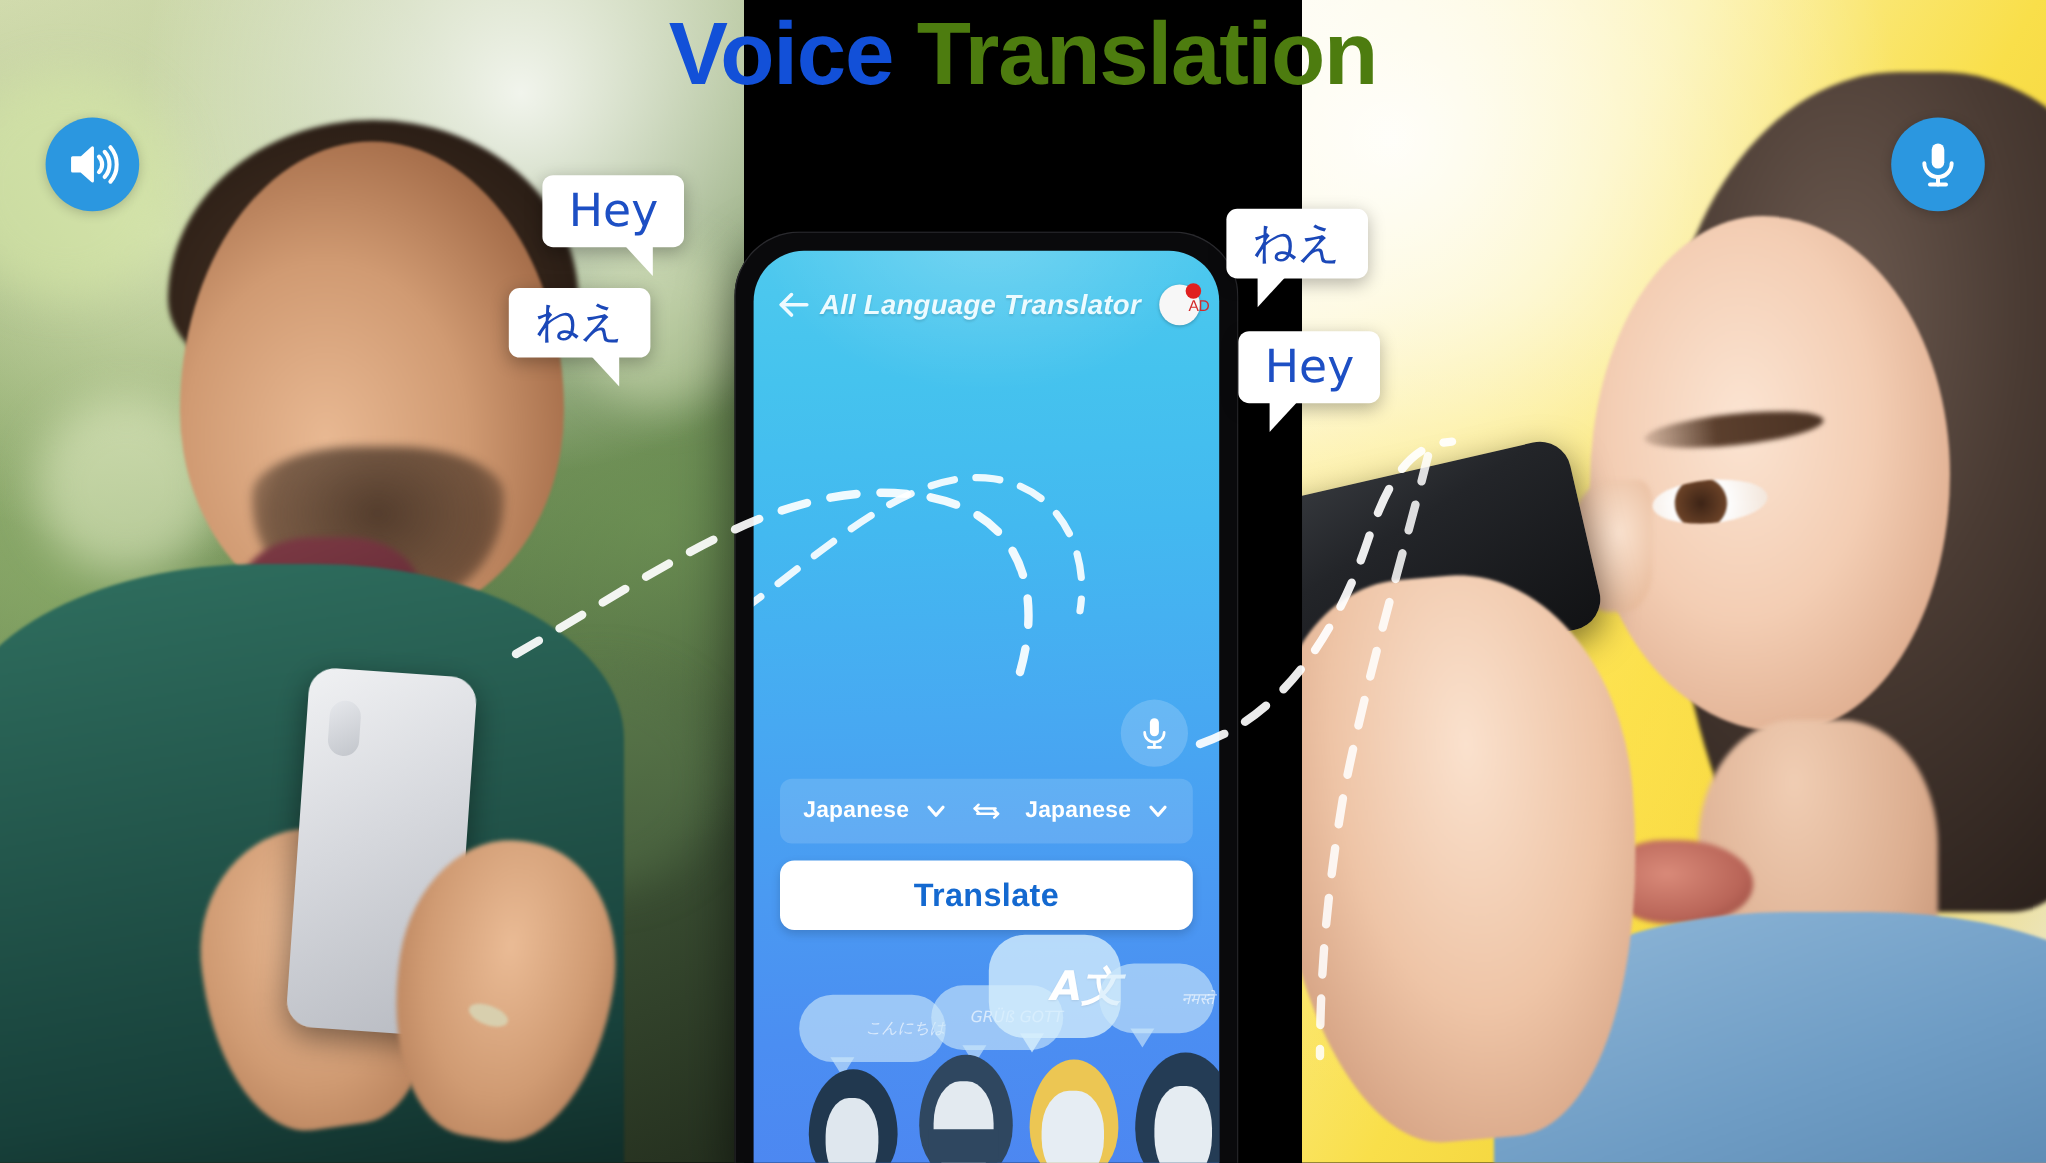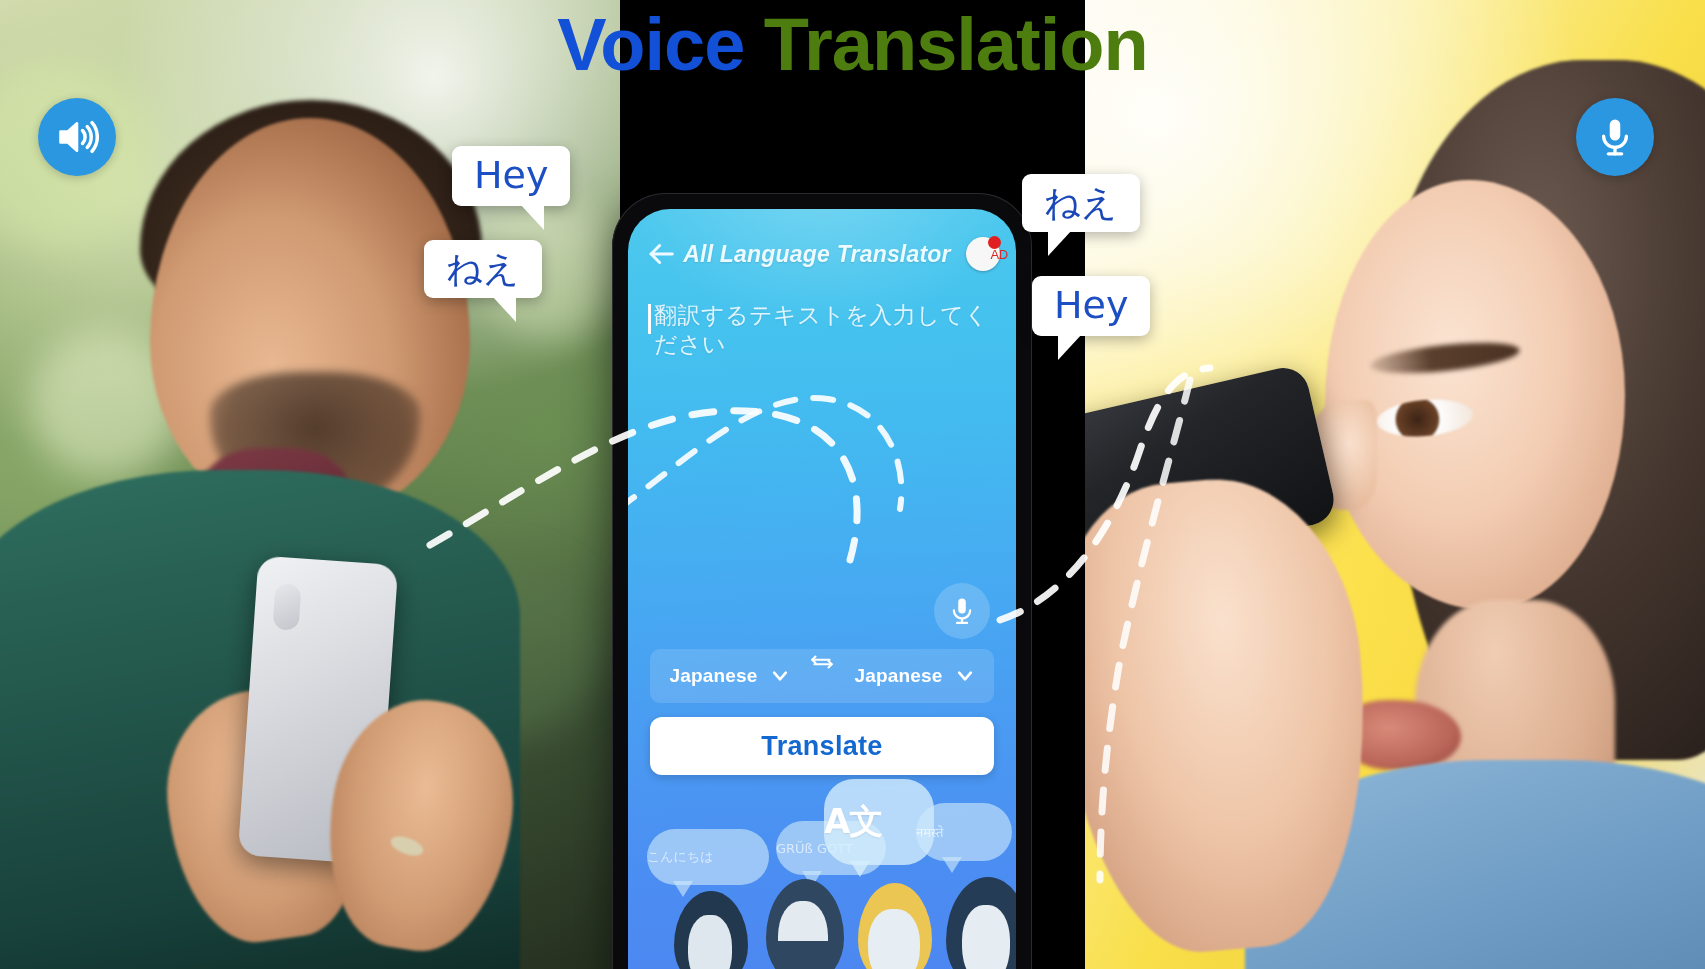--- a/index.html
+++ b/index.html
@@ -321,21 +321,21 @@
     display: flex; align-items: center; justify-content: center;
   }
 
   
   .lang-bar {
     position: absolute;
     left: 22px; right: 22px; top: 440px;
     height: 54px;
     background: rgba(255,255,255,0.14);
     border-radius: 10px;
-    display: flex; 
+    display: flex; align-items: center;
   }
   .lang-item {
     flex: 1;
     display: flex; align-items: center; justify-content: center;
     gap: 12px;
     color: #ffffff;
     font-size: 19px;
     font-weight: bold;
     letter-spacing: 0.2px;
   }
@@ -362,26 +362,27 @@
   
   .illus {
     position: absolute;
     left: 0; right: 0; bottom: 0;
     height: 210px;
   }
   .bub {
     position: absolute;
     background: rgba(205,232,250,0.62);
     border-radius: 30px;
-    display: flex; align-items: center; justify-content: flex-start;
+    display: flex; align-items: center; justify-content: flex-end;
     color: rgba(255,255,255,0.62);
     font-family: "DejaVu Sans", "Liberation Sans", sans-serif;
     font-size: 13px;
     text-align: center;
     filter: blur(0.4px);
+    font-style: italic;
   }
   .bub::after {
     content: "";
     position: absolute;
     bottom: -12px; left: 26px;
     border-left: 10px solid transparent;
     border-right: 10px solid transparent;
     border-top: 16px solid rgba(205,232,250,0.62);
   }
   .bub-big {
@@ -520,26 +521,20 @@
               <polyline points="11,18 5,12 11,6"></polyline>
             </svg>
           </span>
           <span class="appbar-title">All Language Translator</span>
           <span class="ad-badge">
             <span class="ad-text">AD</span>
             <span class="ad-dot"></span>
           </span>
         </div>
 
-        <div class="input-area">
-          <div class="input-row">
-            <span class="caret"></span>
-            <span class="placeholder-text">翻訳するテキストを入力してください</span>
-          </div>
-        </div>
 
         <svg class="arc-svg" viewBox="0 0 388 774">
           <path d="M -10 300 C 60 250, 130 180, 200 190 C 255 198, 280 250, 272 300" fill="none" stroke="#ffffff" stroke-width="6" stroke-linecap="round" stroke-dasharray="20 18" opacity="0.9"></path>
         </svg>
 
         <div class="screen-mic">
           <svg viewBox="0 0 24 24" width="30" height="30" fill="none" stroke="#ffffff" stroke-width="1.8" stroke-linecap="round">
             <rect x="9" y="2" width="6" height="12" rx="3" fill="#ffffff" stroke="none"></rect>
             <path d="M5.5 11.5a6.5 6.5 0 0 0 13 0"></path>
             <line x1="12" y1="18" x2="12" y2="21.5"></line>
@@ -572,21 +567,21 @@
               </svg>
             </span>
           </div>
         </div>
 
         <div class="translate-btn">
           <span>Translate</span>
         </div>
 
         <div class="illus">
-          <div class="bub" style="left:19px; top:56px; width:122px; height:56px;">
+          <div class="bub" style="left:38px; top:56px; width:122px; height:56px;">
             <span>こんにちは</span>
           </div>
           <div class="bub" style="left:148px; top:48px; width:110px; height:54px;">
             <span>GRÜß GOTT</span>
           </div>
           <div class="bub bub-big" style="left:196px; top:6px; width:110px; height:86px;">
             <span class="az">A文</span>
           </div>
           <div class="bub" style="left:288px; top:30px; width:96px; height:58px;">
             <span>नमस्ते</span>

